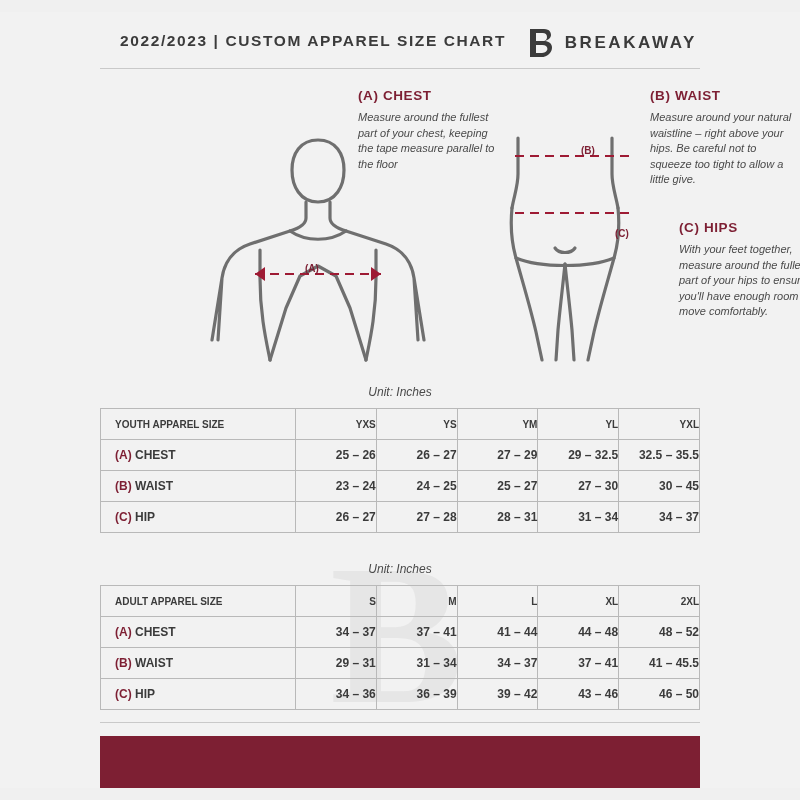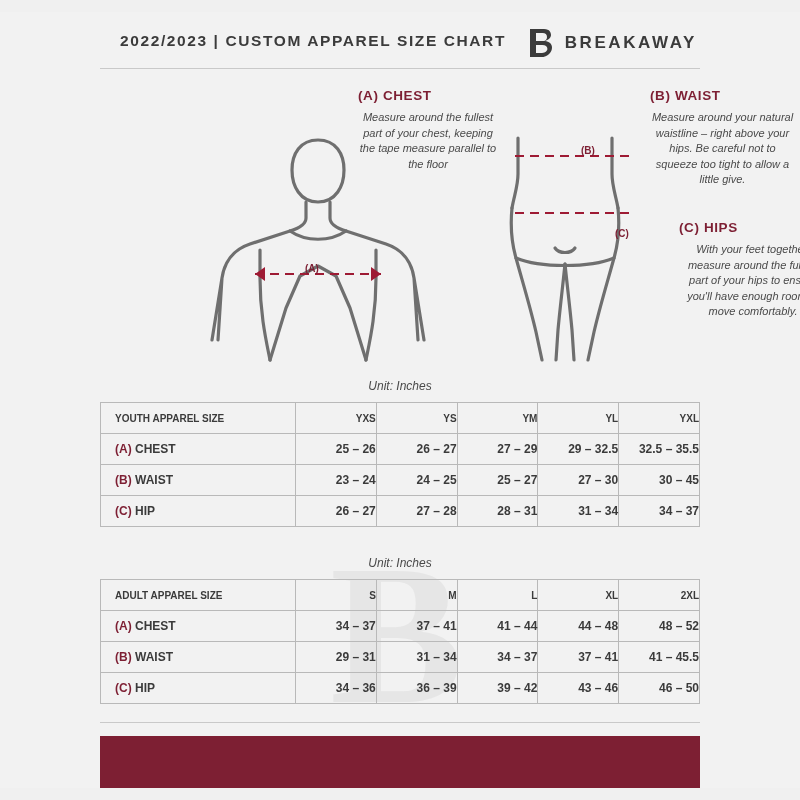--- a/index.html
+++ b/index.html
@@ -112,21 +112,20 @@
     font-weight: bold;
     letter-spacing: 0.6px;
     color: #7d1f33;
   }
   .callout p {
     margin: 0;
     font-size: 11px;
     line-height: 1.42;
     font-style: italic;
     color: #4a4a4a;
-    text-align: center;
   }
   .c-chest { left: 258px; top: 10px; width: 140px; }
   .c-waist { left: 550px; top: 10px; width: 145px; }
   .c-hips  { left: 579px; top: 142px; width: 148px; }
 
   .label-ab {
     position: absolute;
     font-size: 10px;
     font-weight: bold;
     color: #7d1f33;
@@ -140,21 +139,21 @@
     font-size: 14.5px;
     font-weight: bold;
     color: #3b3b3b;
     letter-spacing: 0.3px;
   }
   .tbl-unit {
     text-align: center;
     font-size: 12px;
     font-style: italic;
     color: #4a4a4a;
-    margin-top: 11px;
+    margin-top: 17px;
     margin-bottom: 9px;
   }
   table {
     border-collapse: collapse;
     width: 600px;
     table-layout: fixed;
   }
   table td, table th {
     border: 1px solid #b9b9b9;
     height: 30px;

